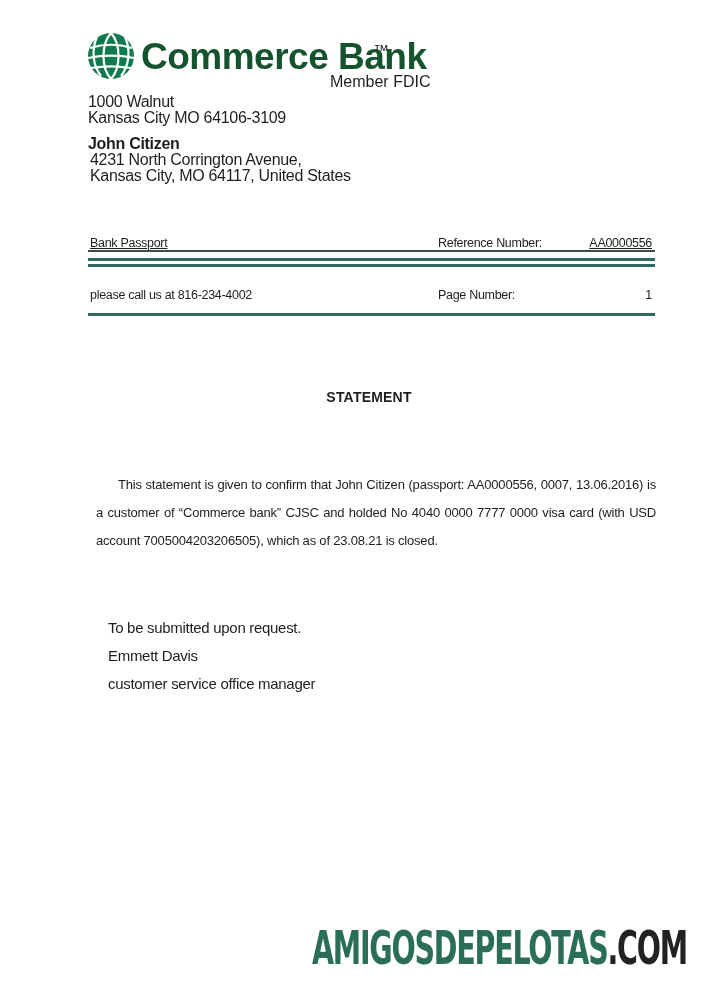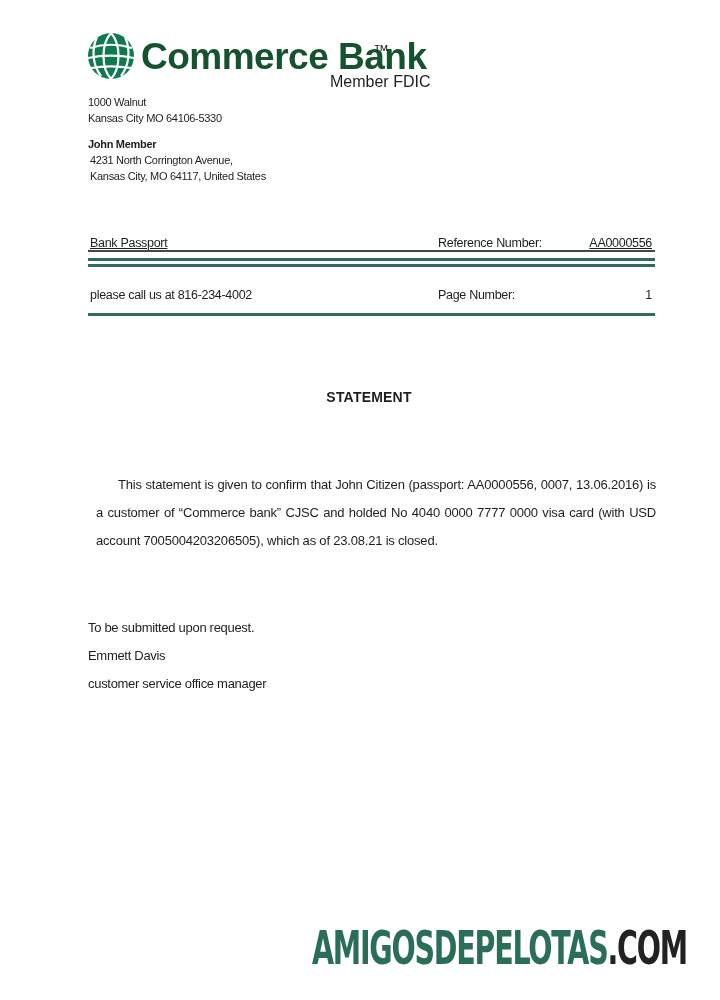--- a/index.html
+++ b/index.html
@@ -35,21 +35,21 @@
       position: relative;
       margin-left: 6px;
       font-family: "Liberation Sans", "DejaVu Sans", sans-serif;
       font-weight: bold;
       font-size: 37px;
       letter-spacing: -0.5px;
       color: #14532d;
       line-height: 1;
     }
     .text-sm {
-      font-size: 11px;
+      font-size: 16px;
       line-height: 16px;
       letter-spacing: -0.3px;
     }
     .bank-address {
       position: absolute;
       left: 88px; top: 94px;
     }
     .customer {
       position: absolute;
       left: 88px; top: 136px;
@@ -97,22 +97,22 @@
       left: 96px; top: 471px;
       width: 560px;
       font-size: 13px;
       line-height: 28px;
       text-align: justify;
       letter-spacing: -0.2px;
     }
     .body-text .indent { display: inline-block; width: 22px; }
     .closing {
       position: absolute;
-      left: 88px; top: 614px;
-      font-size: 13px;
+      left: 108px; top: 614px;
+      font-size: 15px;
       line-height: 28px;
       letter-spacing: -0.3px;
     }
     .watermark {
       position: absolute;
       left: 312px; top: 925px;
       font-family: "DejaVu Sans", "Liberation Sans", sans-serif;
       font-weight: bold;
       font-size: 46px;
       letter-spacing: -2px;
@@ -142,25 +142,25 @@
         <path d="M4 36 C16 34 32 34 44 36"></path>
       </g>
     </svg>
     <span class="wordmark">Commerce Bank</span>
   </div>
   <span class="logo tm" style="left:373px;top:42px;">™</span>
   <span class="logo fdic" style="left:330px;top:73px;">Member FDIC</span>
 
   <div class="bank-address text-sm">
     <div>1000 Walnut</div>
-    <div>Kansas City MO 64106-5330</div>
+    <div>Kansas City MO 64106-3109</div>
   </div>
 
   <div class="customer text-sm">
-    <div class="name">John Member</div>
+    <div class="name">John Citizen</div>
     <div class="line">4231 North Corrington Avenue,</div>
     <div class="line">Kansas City, MO 64117, United States</div>
   </div>
 
   <div class="ref-row row1">
     <span class="left u">Bank Passport</span>
     <span class="mid">Reference Number:</span>
     <span class="right u">AA0000556</span>
   </div>
   <div class="rule rule-dark"></div>

